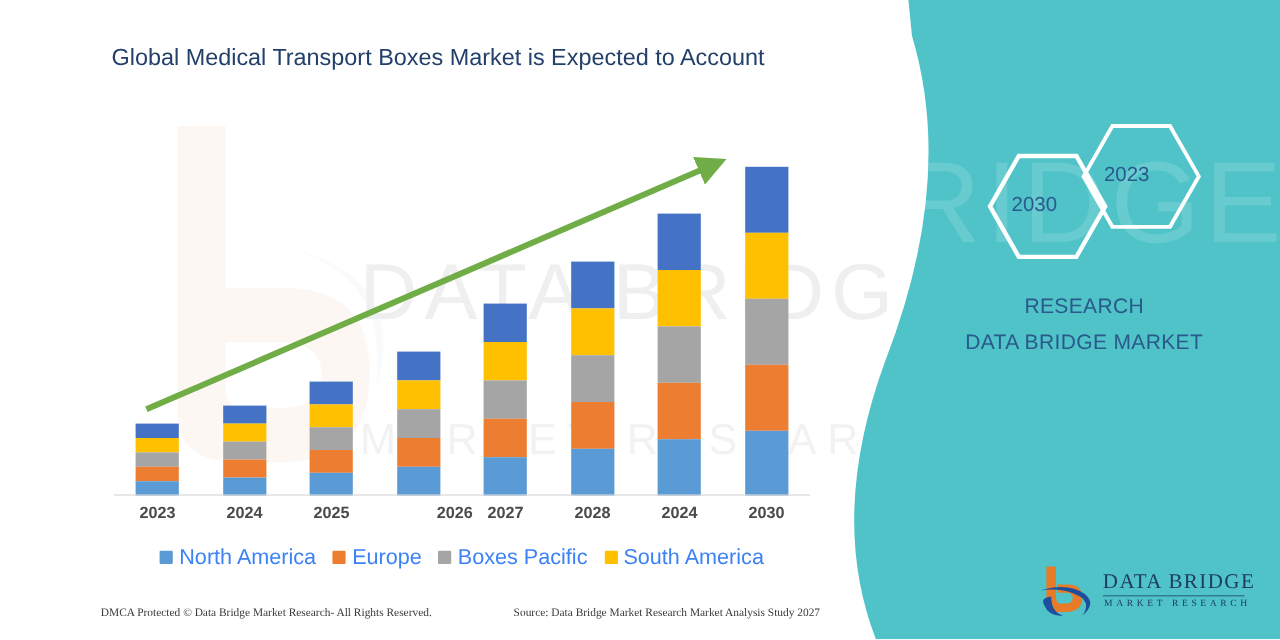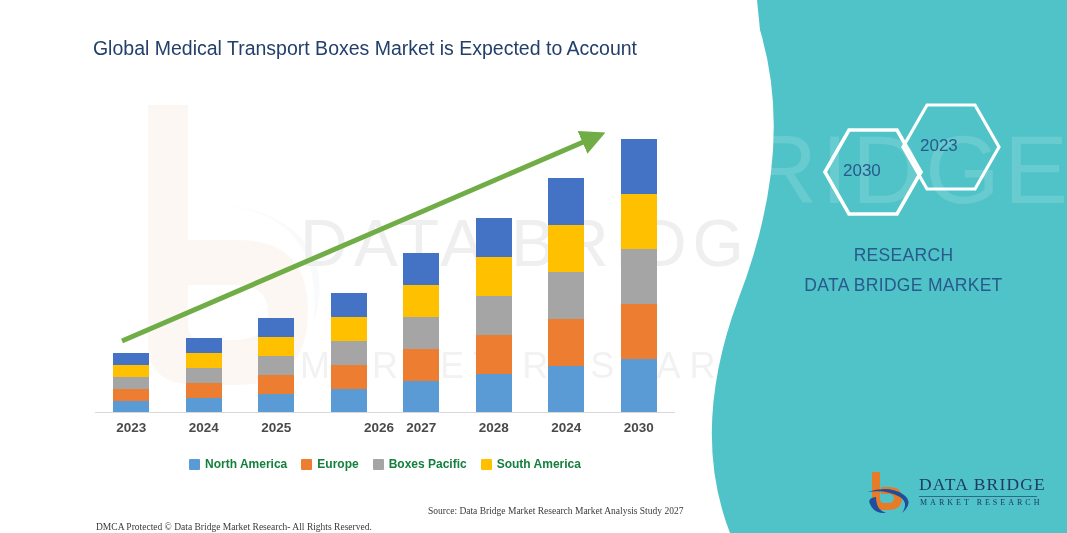--- a/index.html
+++ b/index.html
@@ -52,28 +52,28 @@
   
   .arrow-svg{position:absolute;left:0;top:0;width:740px;height:533px;pointer-events:none;}
 
   
   .legend{
     position:absolute;left:95px;top:453px;width:580px;height:22px;
     display:flex;align-items:center;justify-content:center;gap:14px;
   }
   .leg-item{display:flex;align-items:center;gap:5px;}
   .leg-sw{width:11px;height:11px;display:block;border-radius:1px;}
-  .leg-lb{font-size:12px;font-weight:bold;color:#15803d;white-space:nowrap;}
+  .leg-lb{font-size:18px;font-weight:normal;color:#3b82f6;white-space:nowrap;}
 
   
   .footer{
     position:absolute;left:0;top:506px;width:740px;height:20px;
     font-family:"Liberation Serif", serif;font-size:9.5px;color:#3a3a3a;
   }
-  .foot-left{position:absolute;left:84px;top:16px;white-space:nowrap;margin-left:12px;}
+  .foot-left{position:absolute;left:84px;top:0;white-space:nowrap;}
   .foot-right{position:absolute;left:428px;top:0;white-space:nowrap;}
 
   
   .right-pane{
     position:absolute;left:700px;top:0;width:367px;height:533px;overflow:hidden;
   }
   .teal-bg{position:absolute;left:0;top:0;width:367px;height:533px;}
   .panel-title{
     position:absolute;left:56px;top:6px;width:295px;
     text-align:center;color:#ffffff;font-size:17px;line-height:26px;

